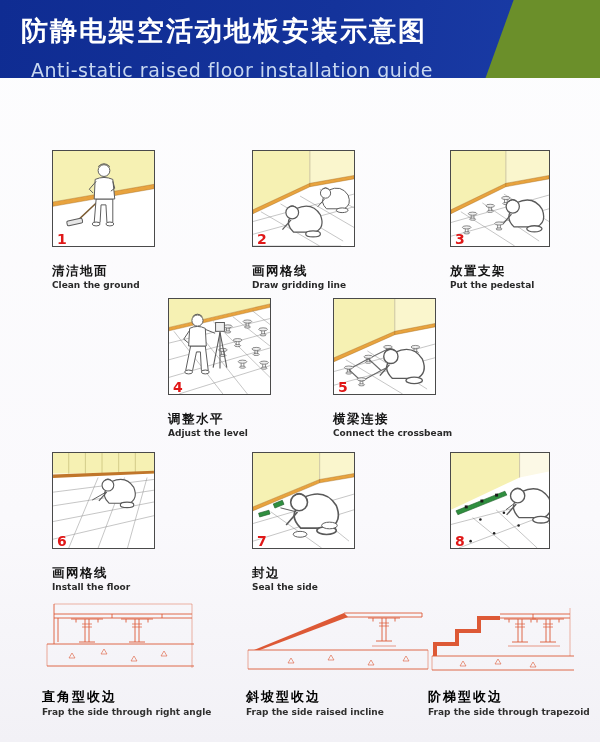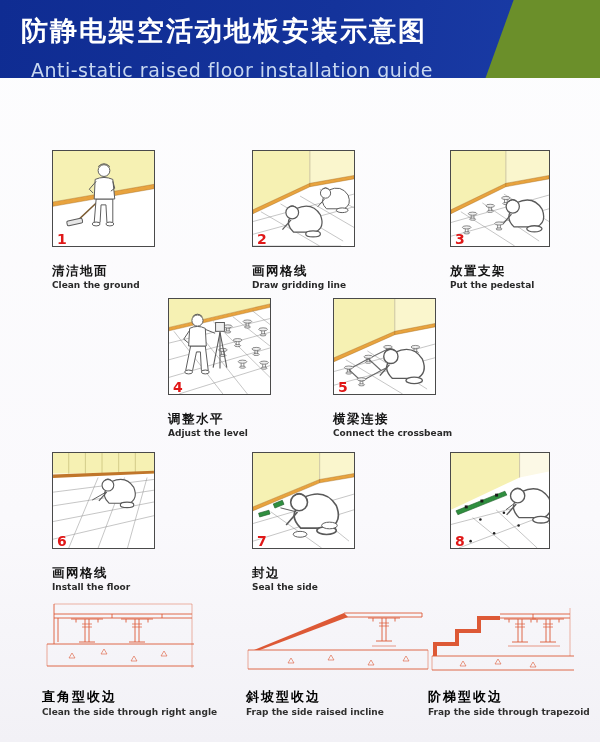--- a/index.html
+++ b/index.html
@@ -316,21 +316,21 @@
         <line x1="5" y1="68" x2="152" y2="68"></line>
         <line x1="5" y1="46" x2="5" y2="68" stroke-width="0.5"></line>
         <line x1="150" y1="6" x2="150" y2="70" stroke-width="0.45"></line>
         <path d="M30,55 l3,5 h-6 z M62,51 l3,5 h-6 z M92,58 l3,5 h-6 z M122,53 l3,5 h-6 z" stroke-width="0.6"></path>
       </g>
       <use href="#oped" transform="translate(45,21)"></use>
       <use href="#oped" transform="translate(95,21)"></use>
     </svg>
     <figcaption>
       <div class="cap-zh">直角型收边</div>
-      <div class="cap-en">Clean the side through right angle</div>
+      <div class="cap-en">Frap the side through right angle</div>
     </figcaption>
   </figure>
 
   <figure class="tech" style="left:246px;top:598px">
     <svg width="185" height="75" viewBox="0 0 185 75">
       <g stroke="#dd5936" fill="none" stroke-width="0.9">
         <polygon points="8,52 98,15 102,19 14,52" fill="#dd5936" stroke="none"></polygon>
         <line x1="98" y1="15" x2="176" y2="15"></line>
         <line x1="98" y1="19" x2="176" y2="19"></line>
         <line x1="176" y1="15" x2="176" y2="19"></line>

